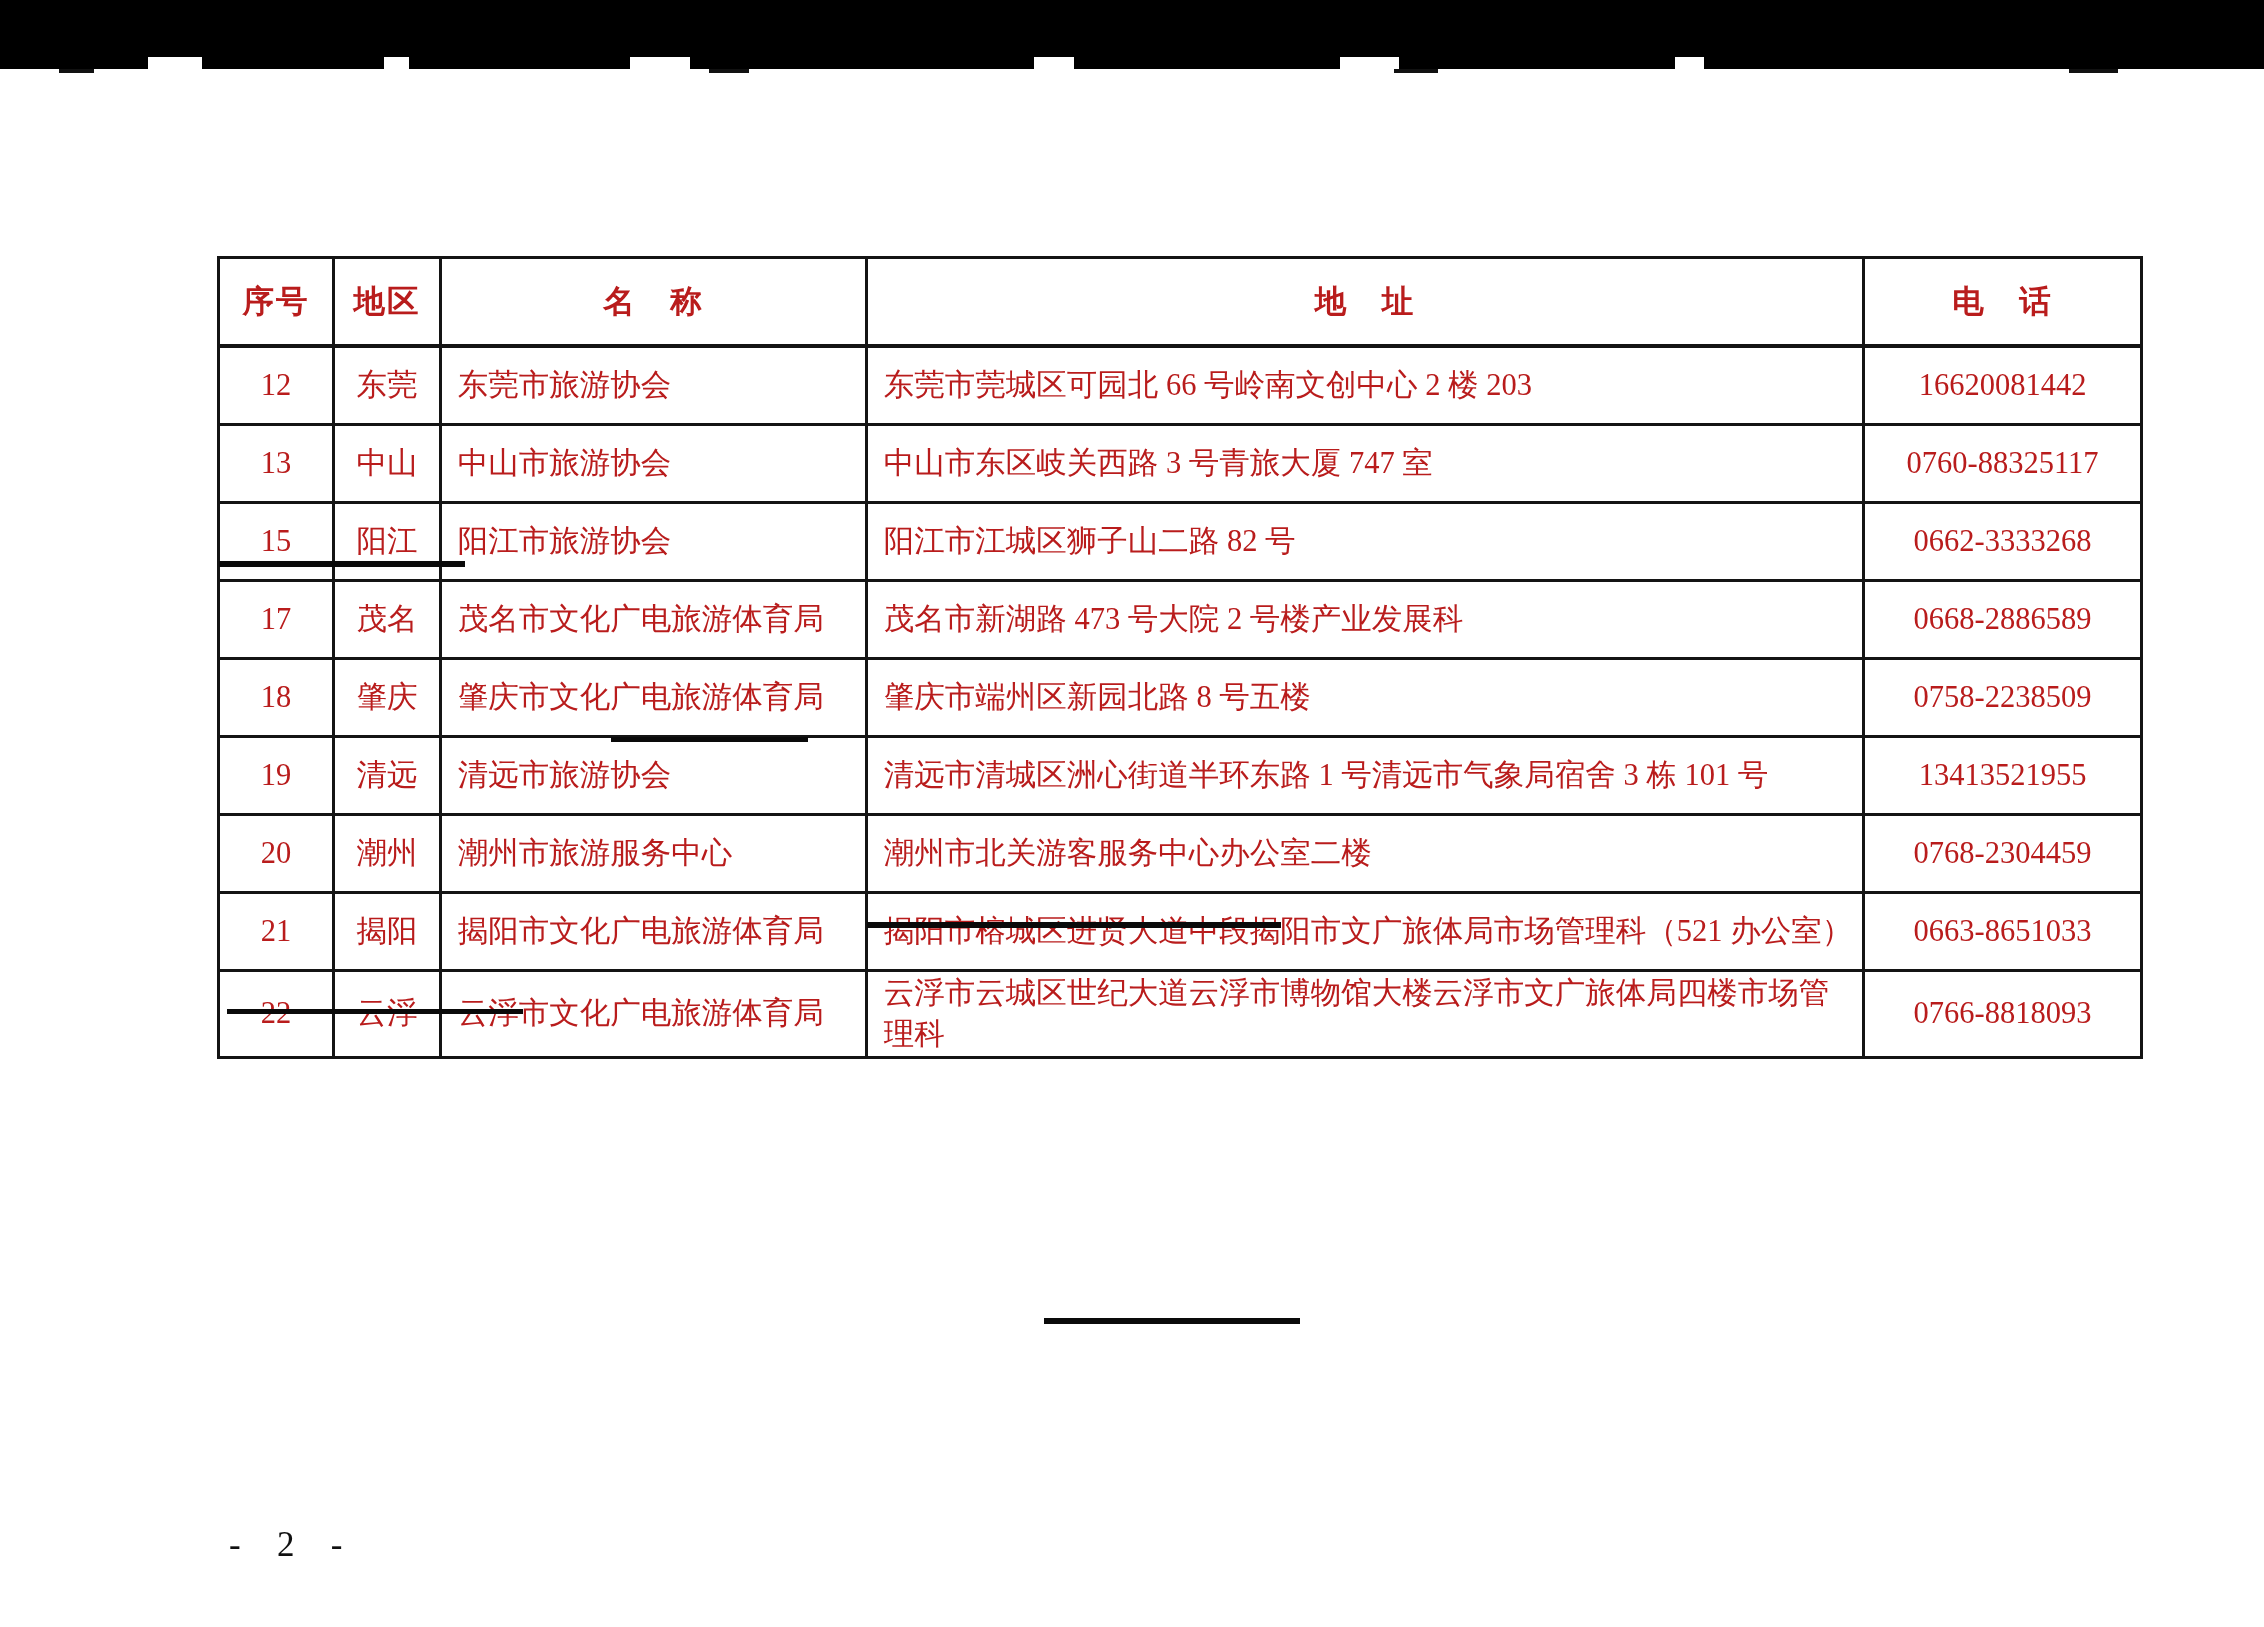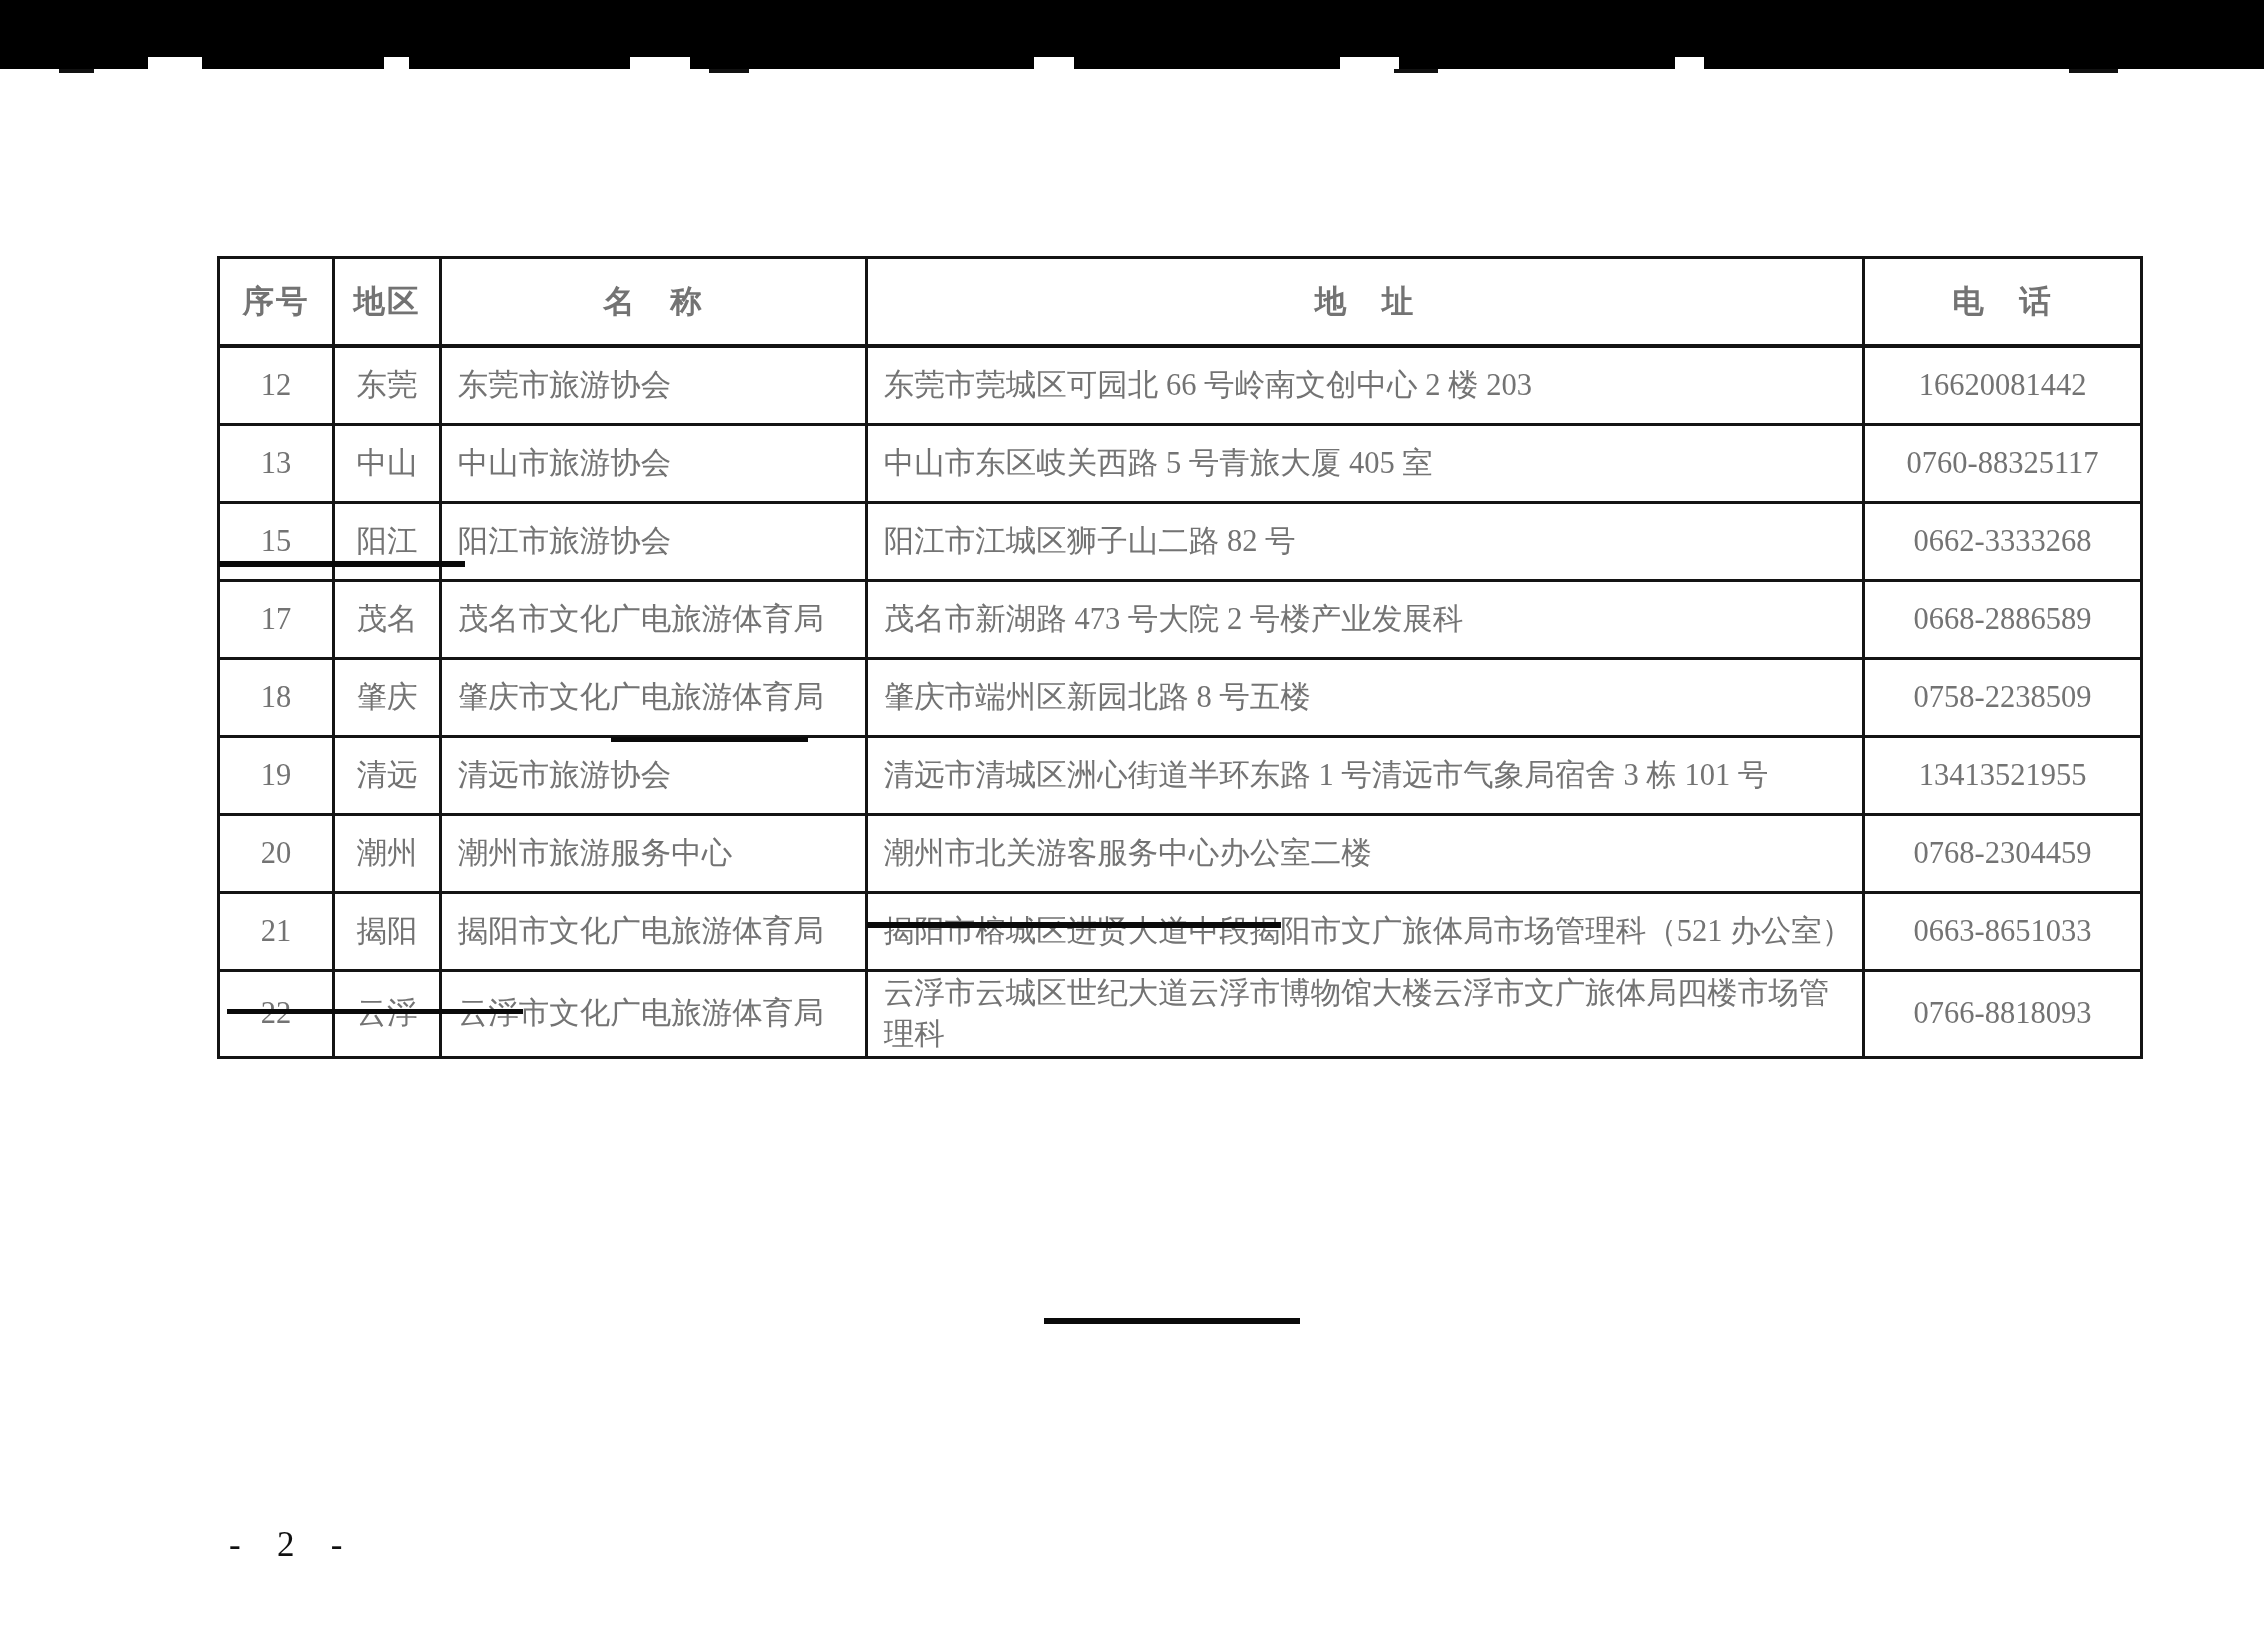--- a/index.html
+++ b/index.html
@@ -62,21 +62,21 @@
 
   
   table.doc-table {
     position: absolute;
     left: 217px;
     top: 256px;
     width: 1923px;
     border-collapse: collapse;
     table-layout: fixed;
     font-size: 30.5px;
-    color: #737373;
+    color: #b91c1c;
   }
   .doc-table td, .doc-table th {
     border: 3px solid #141414;
     overflow: hidden;
     vertical-align: middle;
     font-weight: normal;
   }
   .doc-table thead th {
     border-bottom-width: 4.9px;
     font-family: "Liberation Sans", "DejaVu Sans", sans-serif;
@@ -145,21 +145,21 @@
         <td class="c-center">12</td>
         <td class="c-center">东莞</td>
         <td class="c-left">东莞市旅游协会</td>
         <td class="c-left">东莞市莞城区可园北 66 号岭南文创中心 2 楼 203</td>
         <td class="c-center">16620081442</td>
       </tr>
       <tr class="h-std">
         <td class="c-center">13</td>
         <td class="c-center">中山</td>
         <td class="c-left">中山市旅游协会</td>
-        <td class="c-left">中山市东区岐关西路 5 号青旅大厦 405 室</td>
+        <td class="c-left">中山市东区岐关西路 3 号青旅大厦 747 室</td>
         <td class="c-center">0760-88325117</td>
       </tr>
       <tr class="h-std">
         <td class="c-center">15</td>
         <td class="c-center">阳江</td>
         <td class="c-left">阳江市旅游协会</td>
         <td class="c-left">阳江市江城区狮子山二路 82 号</td>
         <td class="c-center">0662-3333268</td>
       </tr>
       <tr class="h-std">

